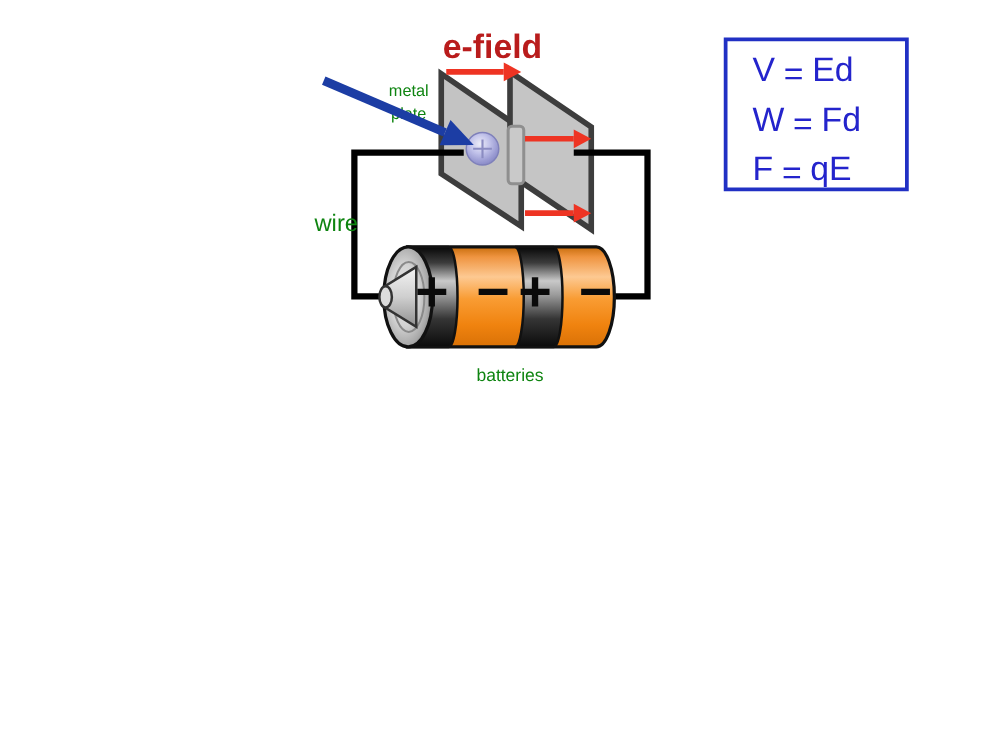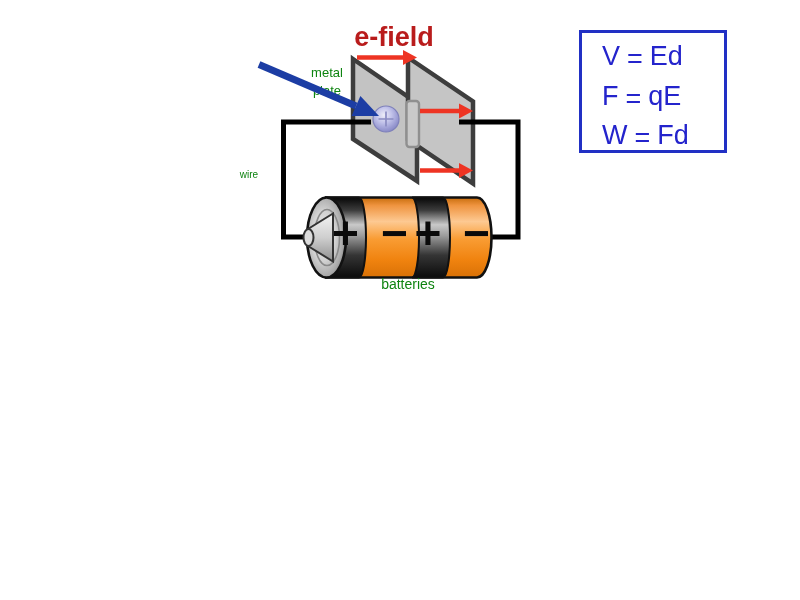--- a/index.html
+++ b/index.html
@@ -14,22 +14,22 @@
     left:140px;top:4px;width:135px;
     font-size:30px;font-weight:600;line-height:33px;letter-spacing:-0.5px;
     color:#e23a28;
   }
   .lbl-efield{
     left:338px;top:22px;width:112px;
     font-size:27px;font-weight:600;color:#b91c1c;
   }
   .lbl-green{color:#0e8410;font-weight:normal;}
   .lbl-metalplate{left:296px;top:64px;width:62px;font-size:13px;line-height:18px;}
-  .lbl-wire{left:224px;top:169px;width:50px;font-size:10px;}
-  .lbl-batteries{left:358px;top:276px;width:100px;font-size:14px;}
+  .lbl-wire{left:244px;top:169px;width:50px;font-size:19px;}
+  .lbl-batteries{left:358px;top:292px;width:100px;font-size:14px;}
   .formula-box{
     position:absolute;left:579px;top:30px;width:148px;height:123px;
     box-sizing:border-box;border:3px solid #2130c4;background:#ffffff;
     padding:4px 16px 0 20px;
   }
   .formula-row{
     font-size:27px;line-height:39.5px;color:#2424cc;white-space:nowrap;
   }
   .formula-row .eq{position:relative;top:3px;margin:0 7px;}
   .text-layer{z-index:2;}
@@ -137,24 +137,24 @@
 
     <div class="lbl lbl-green lbl-wire">wire</div>
 
     <div class="lbl lbl-green lbl-batteries">batteries</div>
 
     <div class="formula-box">
       <div class="formula-row">
         <span>V</span><span class="eq">=</span><span>Ed</span>
       </div>
       <div class="formula-row">
-        <span>F</span><span class="eq">=</span><span>qE</span>
+        <span>W</span><span class="eq">=</span><span>Fd</span>
       </div>
       <div class="formula-row">
-        <span>W</span><span class="eq">=</span><span>Fd</span>
+        <span>F</span><span class="eq">=</span><span>qE</span>
       </div>
     </div>
   </div>
 
   <svg class="layer over-layer" viewBox="0 0 800 600">
     <g>
       <line x1="259" y1="64.5" x2="356" y2="106" stroke="#1c3da4" stroke-width="7"></line>
       <polygon points="379,116 351.6,116.1 360.4,95.9" fill="#1c3da4"></polygon>
     </g>
   </svg>

